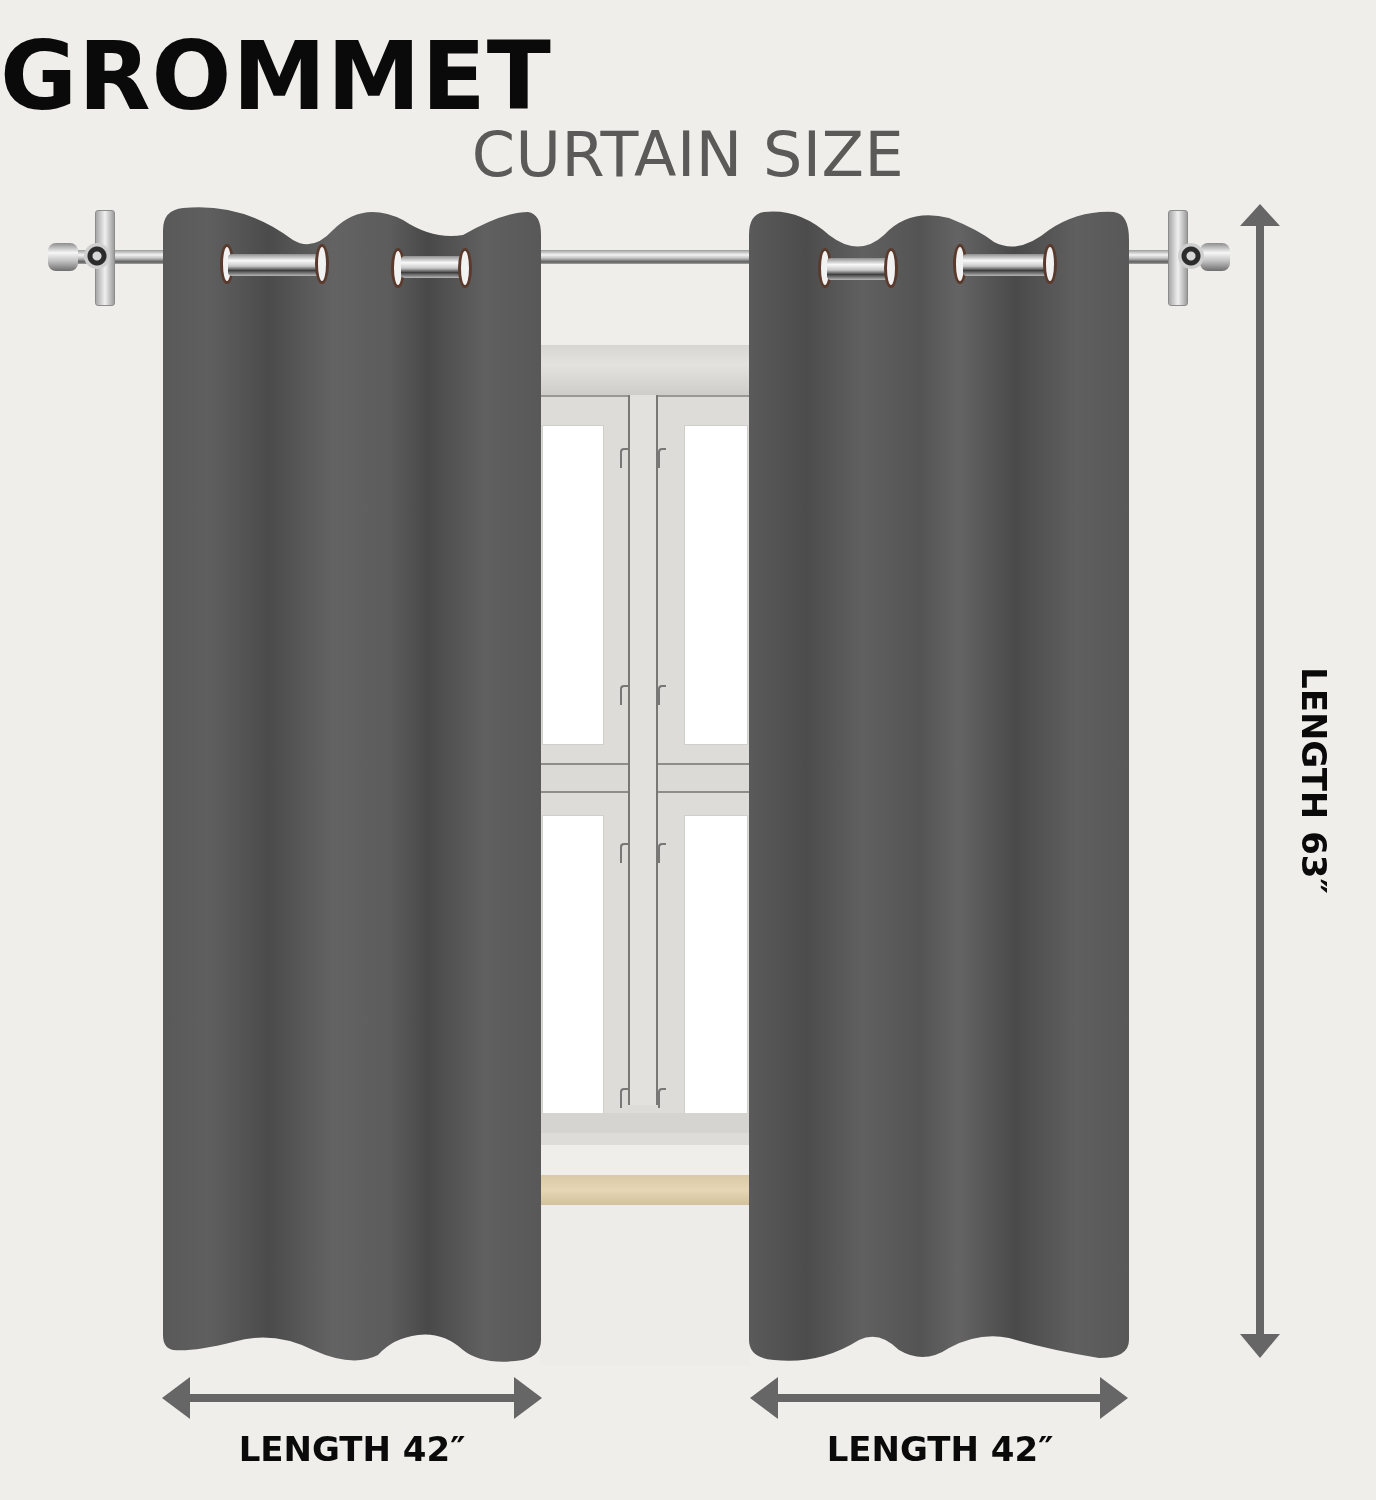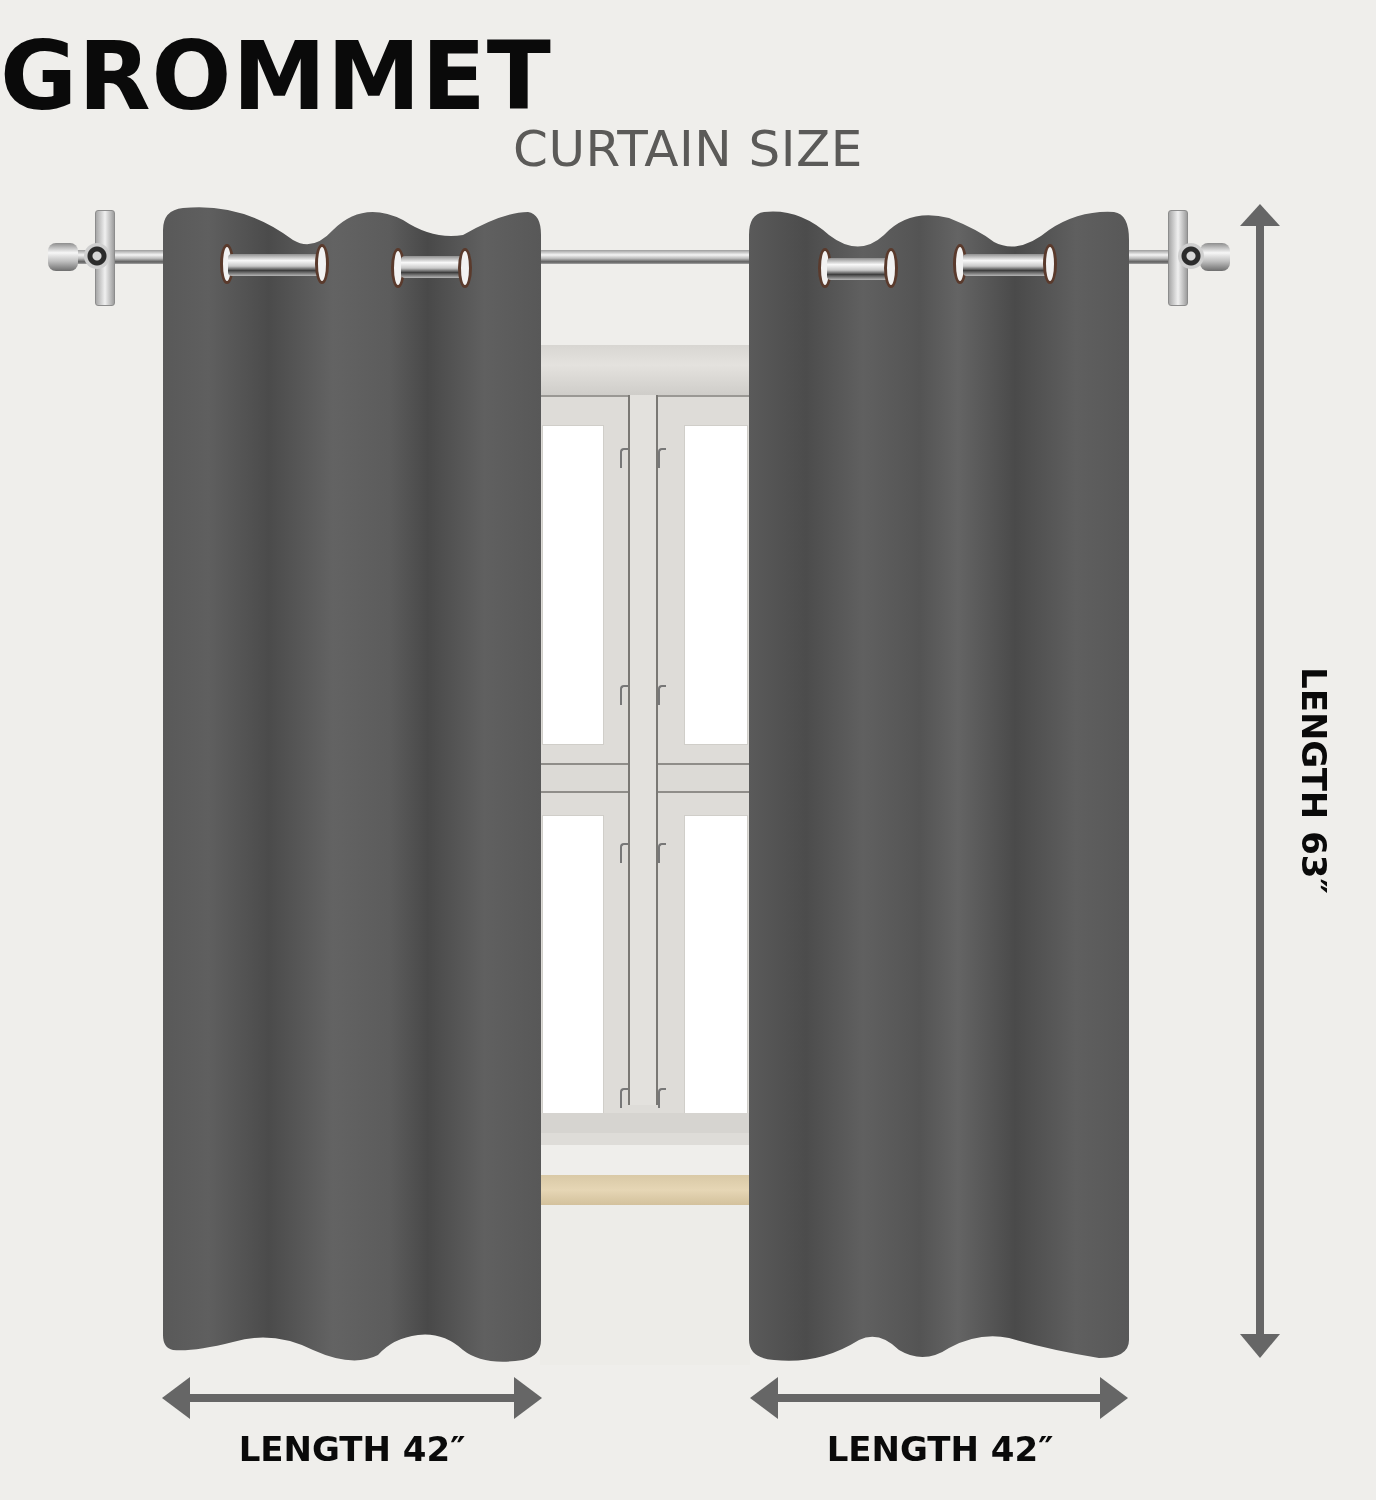--- a/index.html
+++ b/index.html
@@ -18,21 +18,21 @@
     font-weight: bold;
     font-size: 94px;
     letter-spacing: 1px;
     color: #0a0a0a;
     line-height: 1;
   }
   .subtitle {
     left: 0; width: 1376px; top: 124px;
     text-align: center;
     font-family: "DejaVu Sans", sans-serif;
-    font-size: 50px;
+    font-size: 62px;
     color: #5b5a58;
     line-height: 1;
     letter-spacing: 0.5px;
   }
 
   
   .window {
     left: 540px; top: 345px; width: 210px; height: 800px;
     background: #dedcd8;
   }

